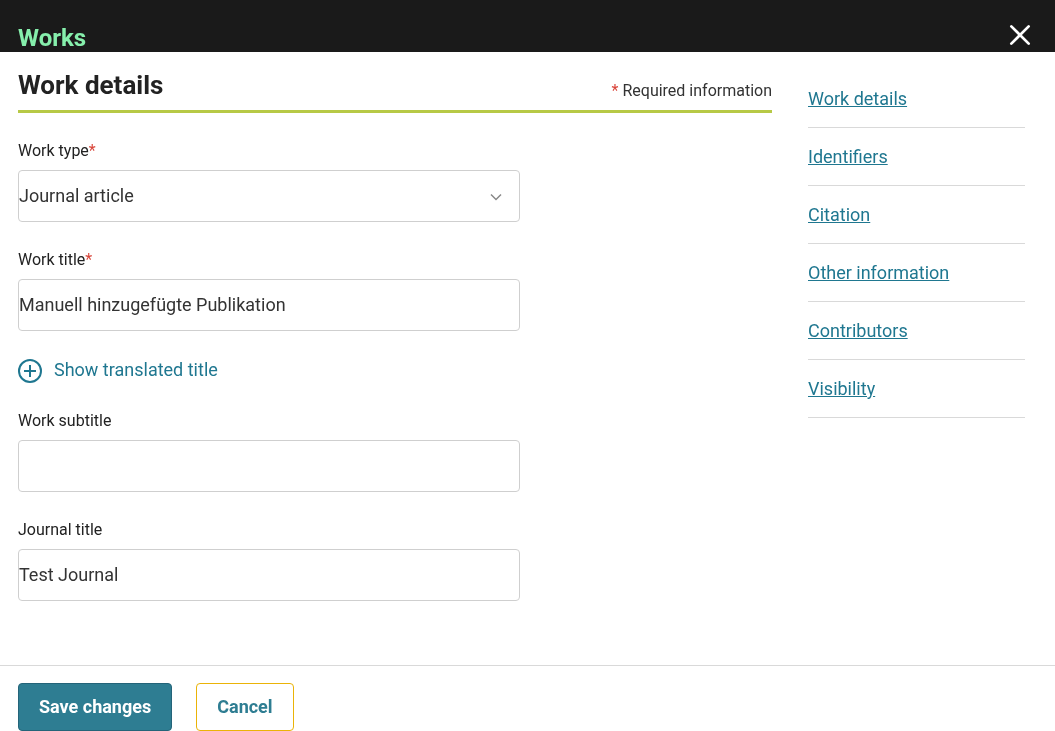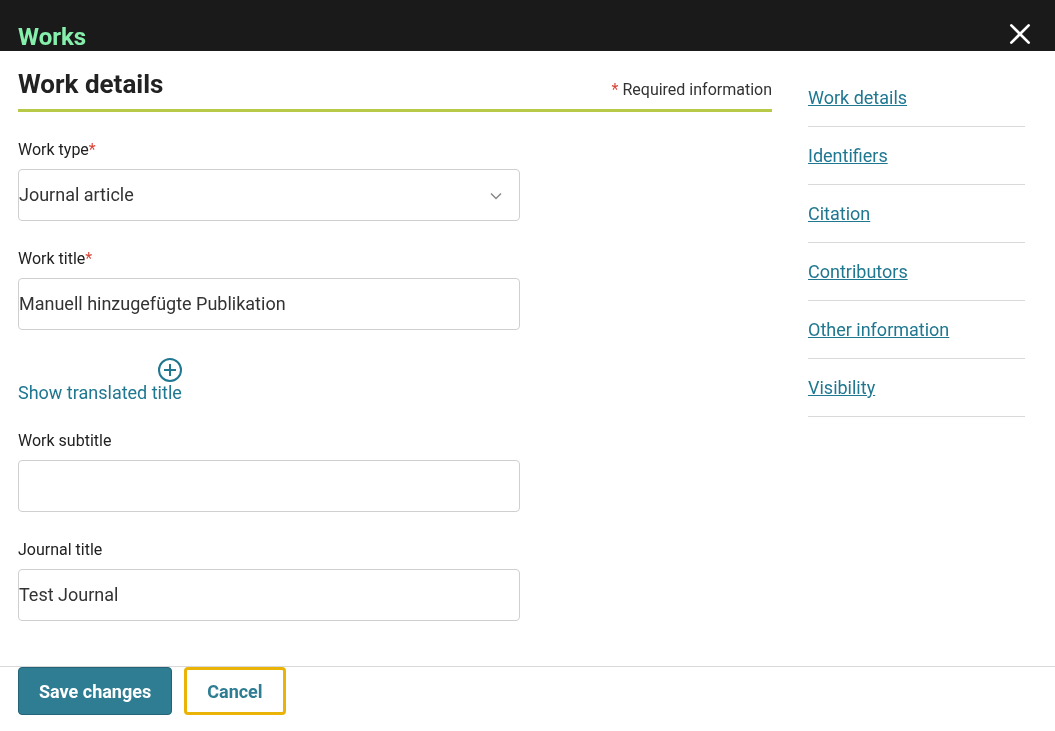--- a/index.html
+++ b/index.html
@@ -108,27 +108,26 @@
   .select-caret {
     position: absolute;
     right: 18px;
     top: 50%;
     transform: translateY(-50%);
     pointer-events: none;
     color: #888;
   }
   .link-row {
     display: inline-flex;
-    align-items: flex-end;
-    gap: 0;
+    align-items: flex-start;
+    gap: 12px;
     color: #1f7790;
     font-size: 18px;
     cursor: pointer;
     margin-bottom: 28px;
-    flex-direction: column;
   }
   .link-row .icon-circle {
     width: 24px; height: 24px;
     border: 2px solid #1f7790;
     border-radius: 50%;
     display: flex;
     align-items: center;
     justify-content: center;
   }
   .plus-wrap {
@@ -151,43 +150,43 @@
     color: #1f7790;
     text-decoration: underline;
     font-size: 18px;
     cursor: pointer;
   }
 
   .footer {
     border-top: 1px solid #d9d9d9;
     height: 88px;
     display: flex;
-    align-items: flex-start;
+    align-items: flex-end;
     padding: 0 18px;
-    gap: 12px;
+    gap: 24px;
     background: #fff;
   }
   .btn {
     height: 48px;
     border-radius: 4px;
     font-size: 18px;
     font-weight: 700;
     padding: 0 20px;
     cursor: pointer;
     font-family: inherit;
   }
   .btn-primary {
     background: #2e7d92;
     color: #fff;
     border: 1px solid #246479;
   }
   .btn-secondary {
     background: #fff;
     color: #2e7d92;
-    border: 3px solid #eab308;
+    border: 1px solid #eab308;
   }
   
   .spacer { height: 200px; }
 </style>
 </head>
 <body>
 
 <div class="modal">
 
   <div class="header">
@@ -266,24 +265,24 @@
         <li class="nav-item">
           <span class="nav-link">Work details</span>
         </li>
         <li class="nav-item">
           <span class="nav-link">Identifiers</span>
         </li>
         <li class="nav-item">
           <span class="nav-link">Citation</span>
         </li>
         <li class="nav-item">
+          <span class="nav-link">Other information</span>
+        </li>
+        <li class="nav-item">
           <span class="nav-link">Contributors</span>
-        </li>
-        <li class="nav-item">
-          <span class="nav-link">Other information</span>
         </li>
         <li class="nav-item">
           <span class="nav-link">Visibility</span>
         </li>
       </ul>
     </aside>
 
   </div>
 
   <div class="footer">

